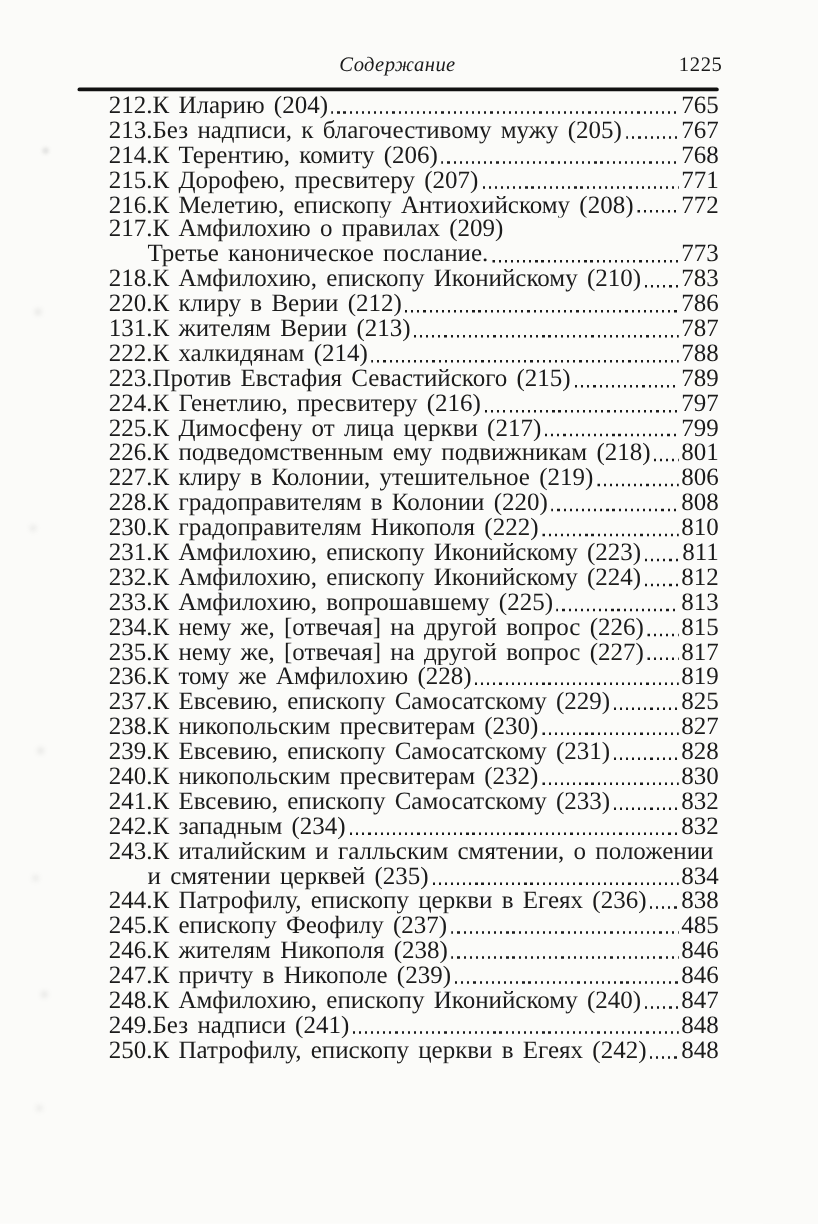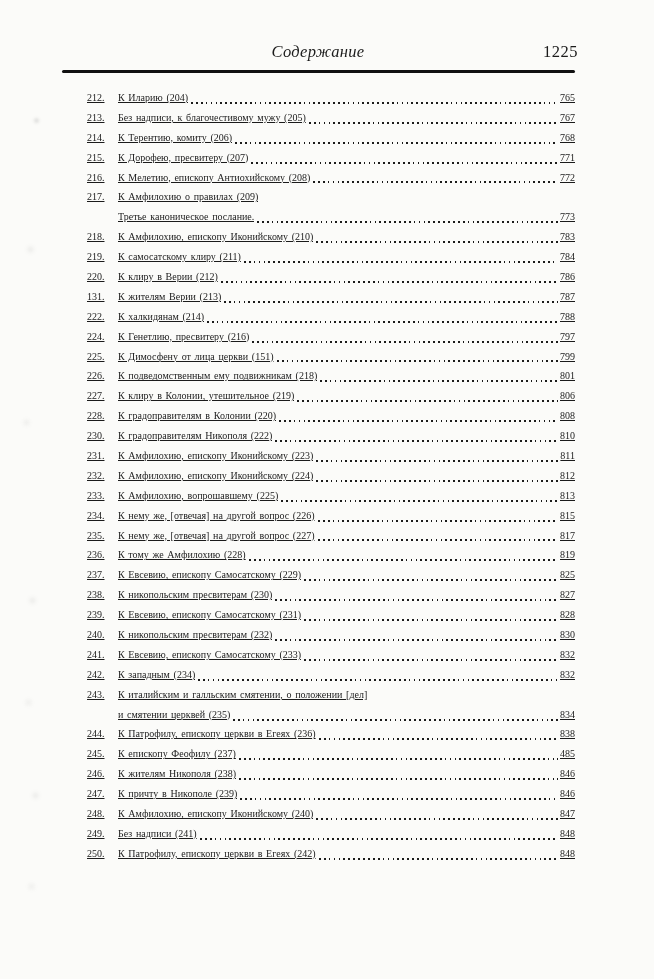--- a/index.html
+++ b/index.html
@@ -39,24 +39,23 @@
   }
   .rule{
     position:absolute;
     top:70px;left:62px;width:513px;height:3px;
     background:var(--rule);
     border-radius:1.5px;
   }
   
   .toc{
     position:absolute;
-    top:88px;left:62px;width:513px;
-    font-size:10px;
+    top:75px;left:62px;width:513px;
+    font-size:20px;
     word-spacing:.12em;
-    text-decoration:underline;
   }
   .row{
     display:flex;
     align-items:flex-end;
     height:19.9px;
     line-height:19.9px;
     padding-left:25px;
     white-space:nowrap;
   }
   .num{
@@ -143,52 +142,52 @@
         <span class="leader"></span>
         <span class="pg">773</span>
       </div>
       <div class="row">
         <span class="num">218.</span>
         <span class="title">К Амфилохию, епископу Иконийскому (210)</span>
         <span class="leader"></span>
         <span class="pg">783</span>
       </div>
       <div class="row">
-        <span class="num">219.</span>
-        <span class="title">К самосатскому клиру (211)</span>
-        <span class="leader"></span>
-        <span class="pg">784</span>
-      </div>
-      <div class="row">
         <span class="num">220.</span>
         <span class="title">К клиру в Верии (212)</span>
         <span class="leader"></span>
         <span class="pg">786</span>
       </div>
       <div class="row">
         <span class="num">131.</span>
         <span class="title">К жителям Верии (213)</span>
         <span class="leader"></span>
         <span class="pg">787</span>
       </div>
       <div class="row">
         <span class="num">222.</span>
         <span class="title">К халкидянам (214)</span>
         <span class="leader"></span>
         <span class="pg">788</span>
       </div>
       <div class="row">
+        <span class="num">223.</span>
+        <span class="title">Против Евстафия Севастийского (215)</span>
+        <span class="leader"></span>
+        <span class="pg">789</span>
+      </div>
+      <div class="row">
         <span class="num">224.</span>
         <span class="title">К Генетлию, пресвитеру (216)</span>
         <span class="leader"></span>
         <span class="pg">797</span>
       </div>
       <div class="row">
         <span class="num">225.</span>
-        <span class="title">К Димосфену от лица церкви (151)</span>
+        <span class="title">К Димосфену от лица церкви (217)</span>
         <span class="leader"></span>
         <span class="pg">799</span>
       </div>
       <div class="row">
         <span class="num">226.</span>
         <span class="title">К подведомственным ему подвижникам (218)</span>
         <span class="leader"></span>
         <span class="pg">801</span>
       </div>
       <div class="row">

